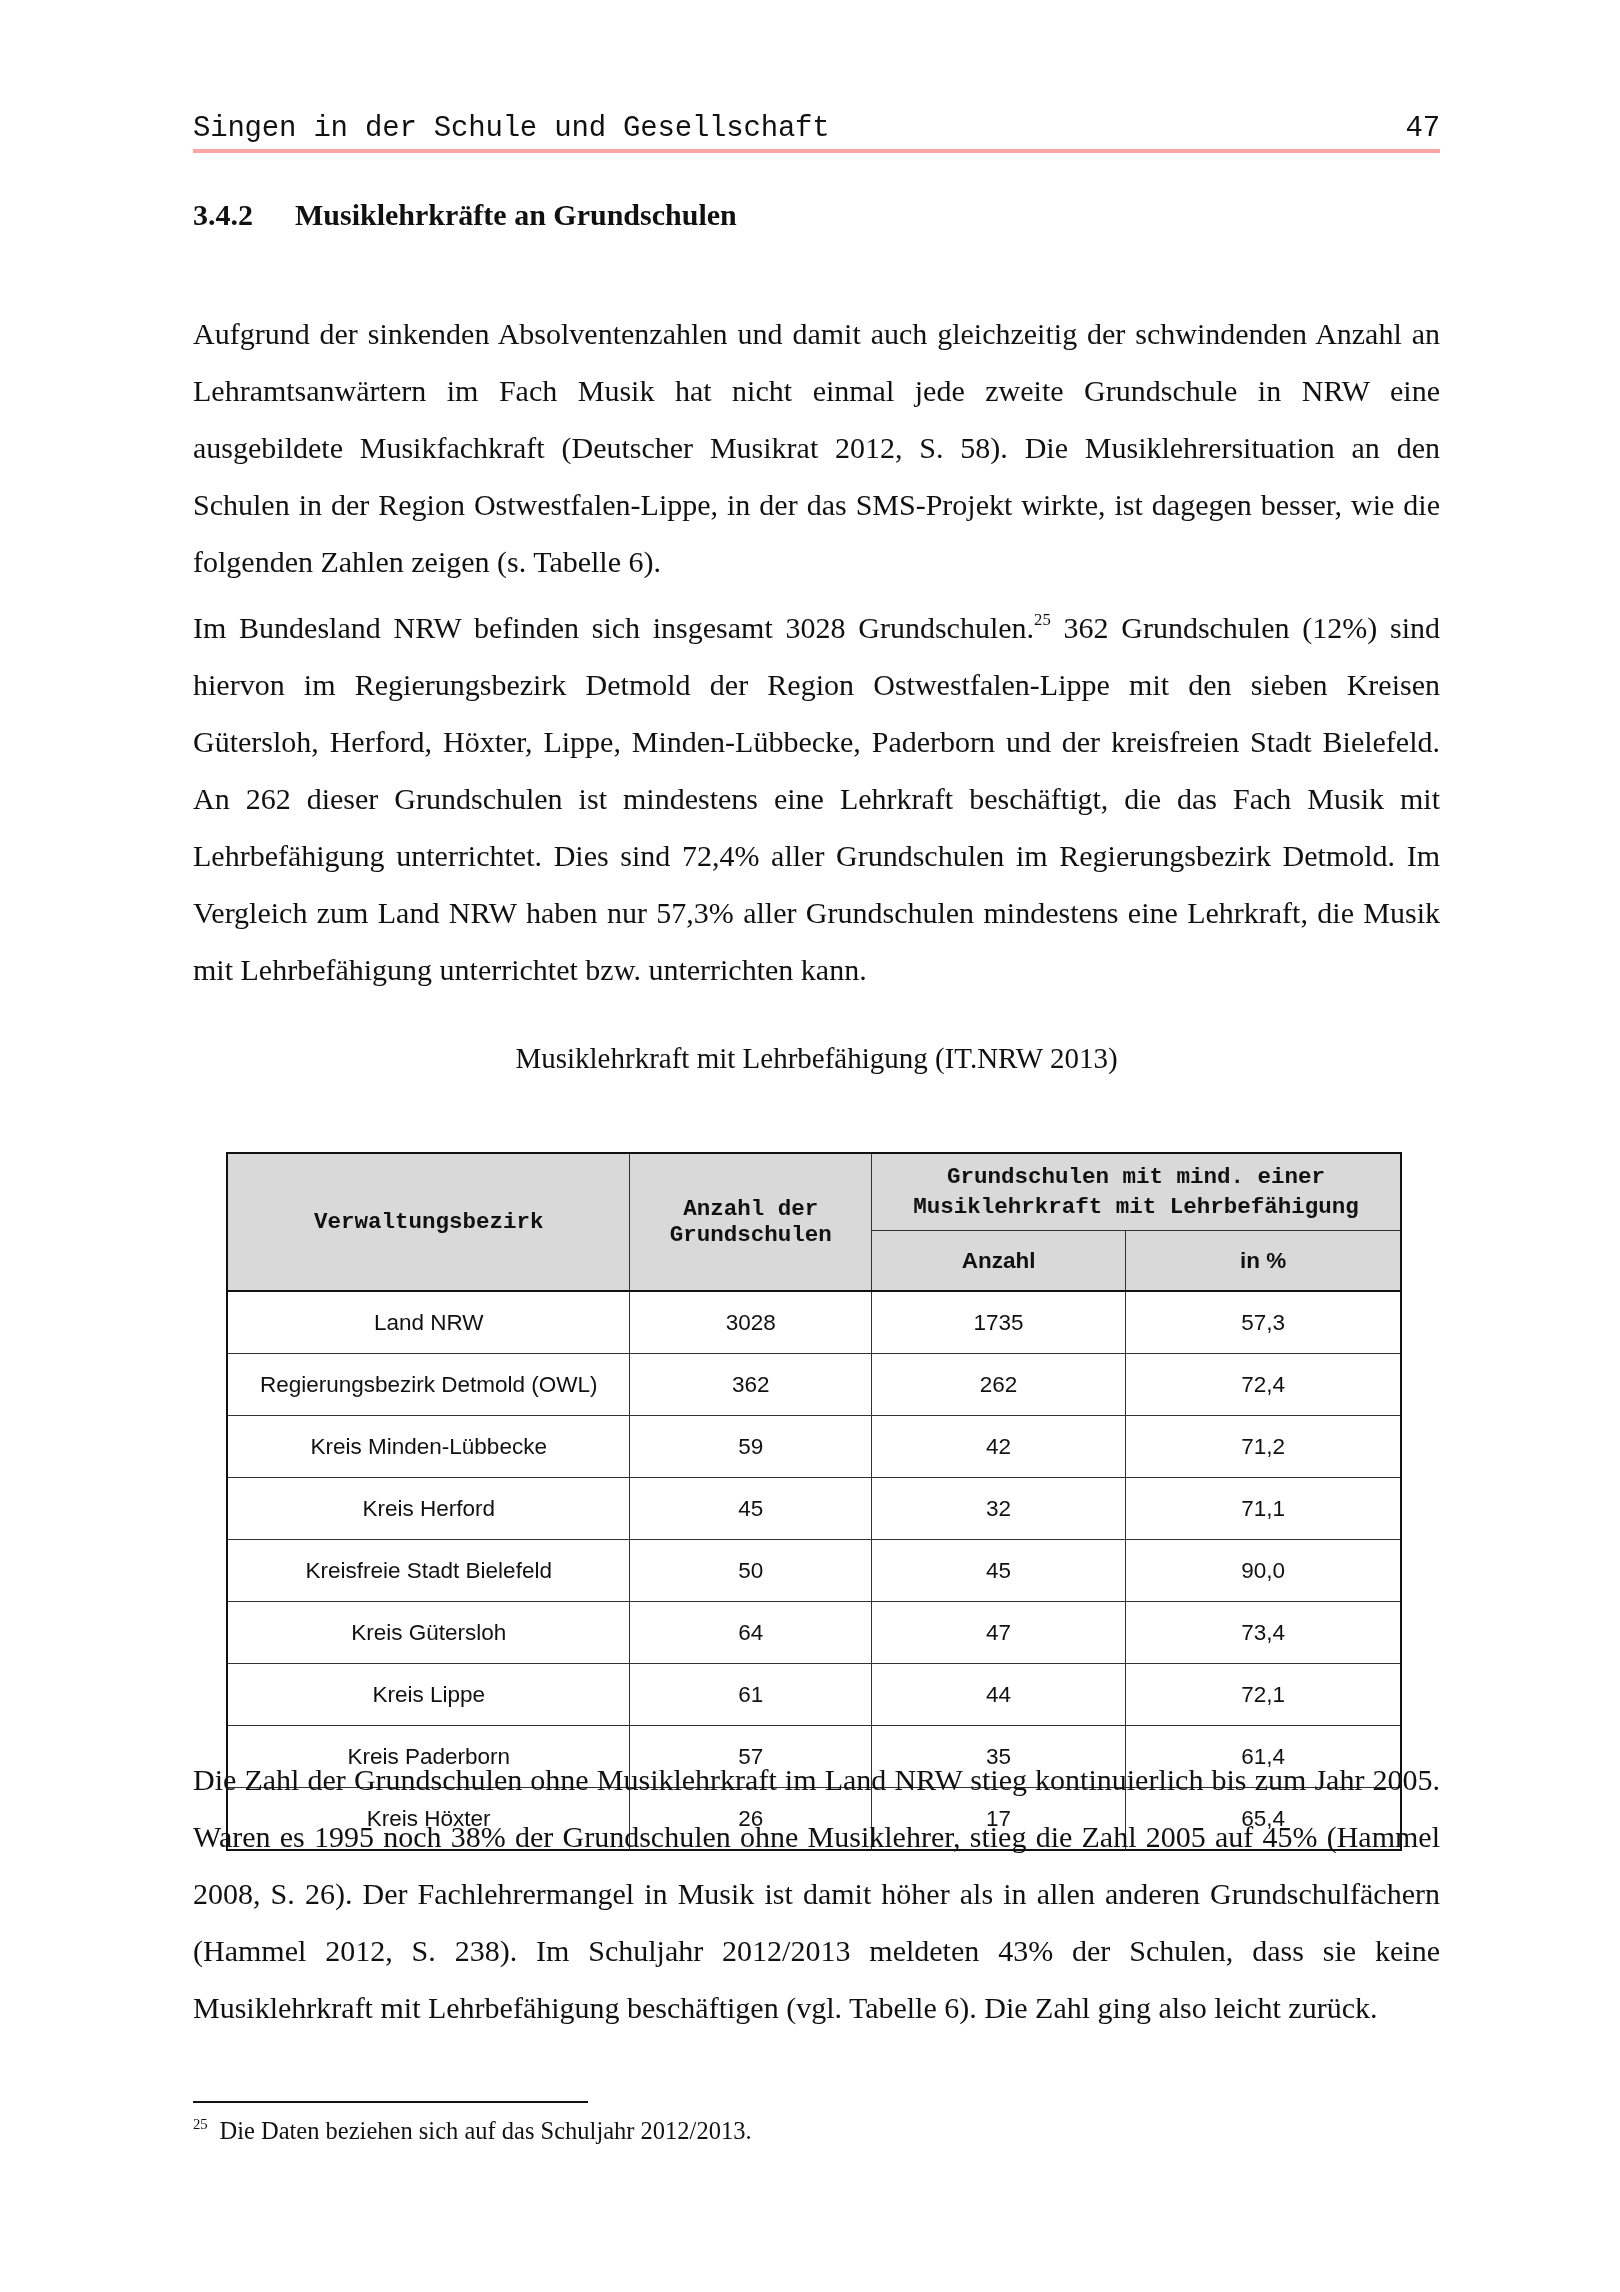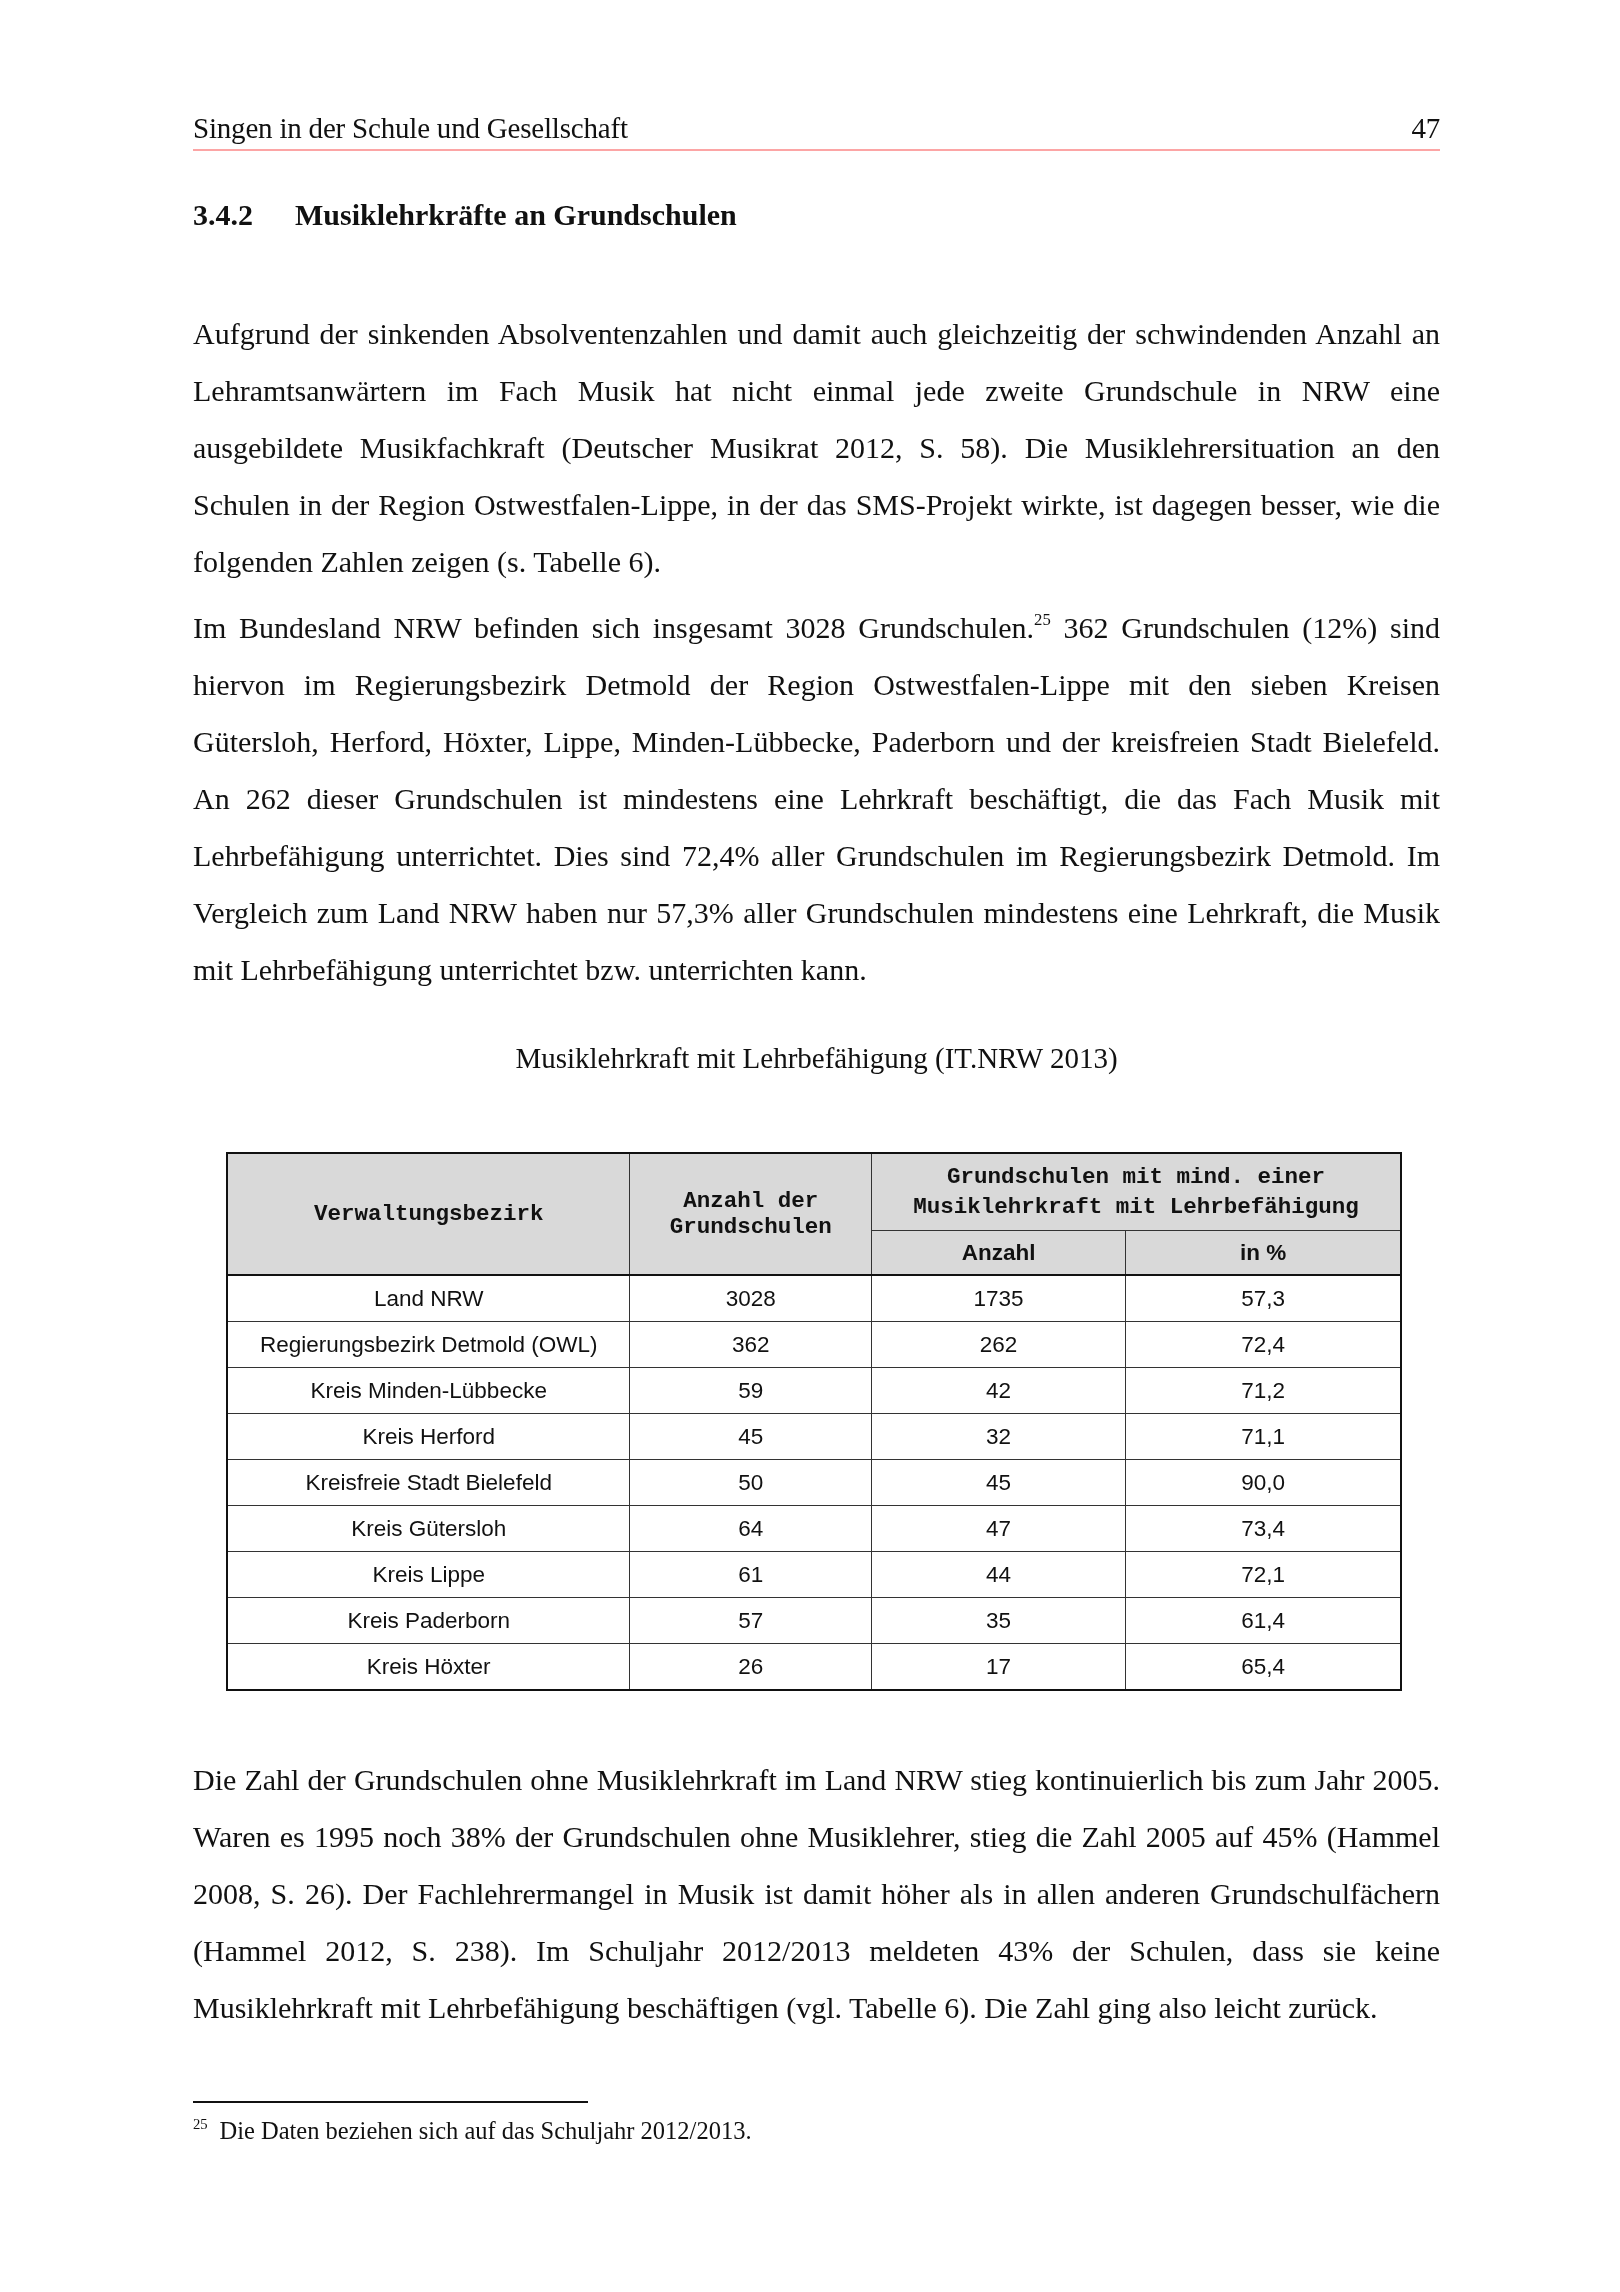--- a/index.html
+++ b/index.html
@@ -1,29 +1,29 @@
 <!DOCTYPE html>
 <html><head>
   <meta charset="utf-8">
   <style>
     html, body { margin: 0; padding: 0; background: #ffffff; }
     body { width: 1620px; height: 2293px; position: relative; overflow: hidden; color: #111; }
     .page { position: absolute; left: 193px; top: 0; width: 1247px; font-family: "Liberation Serif", serif; }
-    .running-header { position: absolute; top: 108px; left: 0; width: 1247px; height: 41px; border-bottom: 2px solid #fca5a5; display: flex; justify-content: space-between; align-items: flex-end; font-size: 29px; letter-spacing: -0.2px; }
+    .running-header { position: absolute; top: 108px; left: 0; width: 1247px; height: 41px; border-bottom: 4px solid #fca5a5; display: flex; justify-content: space-between; align-items: flex-end; font-size: 29px; letter-spacing: -0.2px; font-family: Liberation Mono, monospace; }
     .running-header span { padding-bottom: 3.9px; }
     .section-heading { position: absolute; top: 191px; left: 0; font-size: 30px; font-weight: bold; margin-top: 7px; }
     .section-heading .num { display: inline-block; width: 102px; }
     .para { position: absolute; left: 0; width: 1247px; font-size: 30px; line-height: 57px; text-align: justify; text-align-last: left; hyphens: manual; }
     .p1 { top: 275px; }
     .p2 { top: 569px; }
     .p3 { top: 1721px; }
     sup { font-size: 16.7px; line-height: 0; vertical-align: 12.7px; }
     .caption { position: absolute; top: 1040px; left: 0; width: 1247px; text-align: center; font-size: 29px; line-height: 37px; }
     table.data { position: absolute; top: 1152px; left: 33px; width: 1176px; border-collapse: collapse; font-family: "Liberation Sans", sans-serif; font-size: 22.5px; color: #111; }
-    table.data th, table.data td { border: 1px solid #333; text-align: center; padding: 0; }
+    table.data th, table.data td { border: 1px solid #333; text-align: center; padding: 8px; }
     table.data th { background: #d9d9d9; font-weight: bold; }
     table.data th.sub { font-weight: bold; }
     table.data tr.head1 th { height: 76px; font-family: Liberation Mono, monospace; }
     table.data tr.head2 th { height: 43px; }
     table.data tbody td { height: 45px; }
     table.data thead { border: 2px solid #111; }
     table.data tbody tr:first-child td { border-top: 2.9px solid #111; }
     table.data { border: 2px solid #111; }
     table.data tbody tr:last-child td { border-bottom: 2.9px solid #111; }
     .fn-rule { position: absolute; top: 2101px; left: 0; width: 395px; height: 2px; background: #111; }

